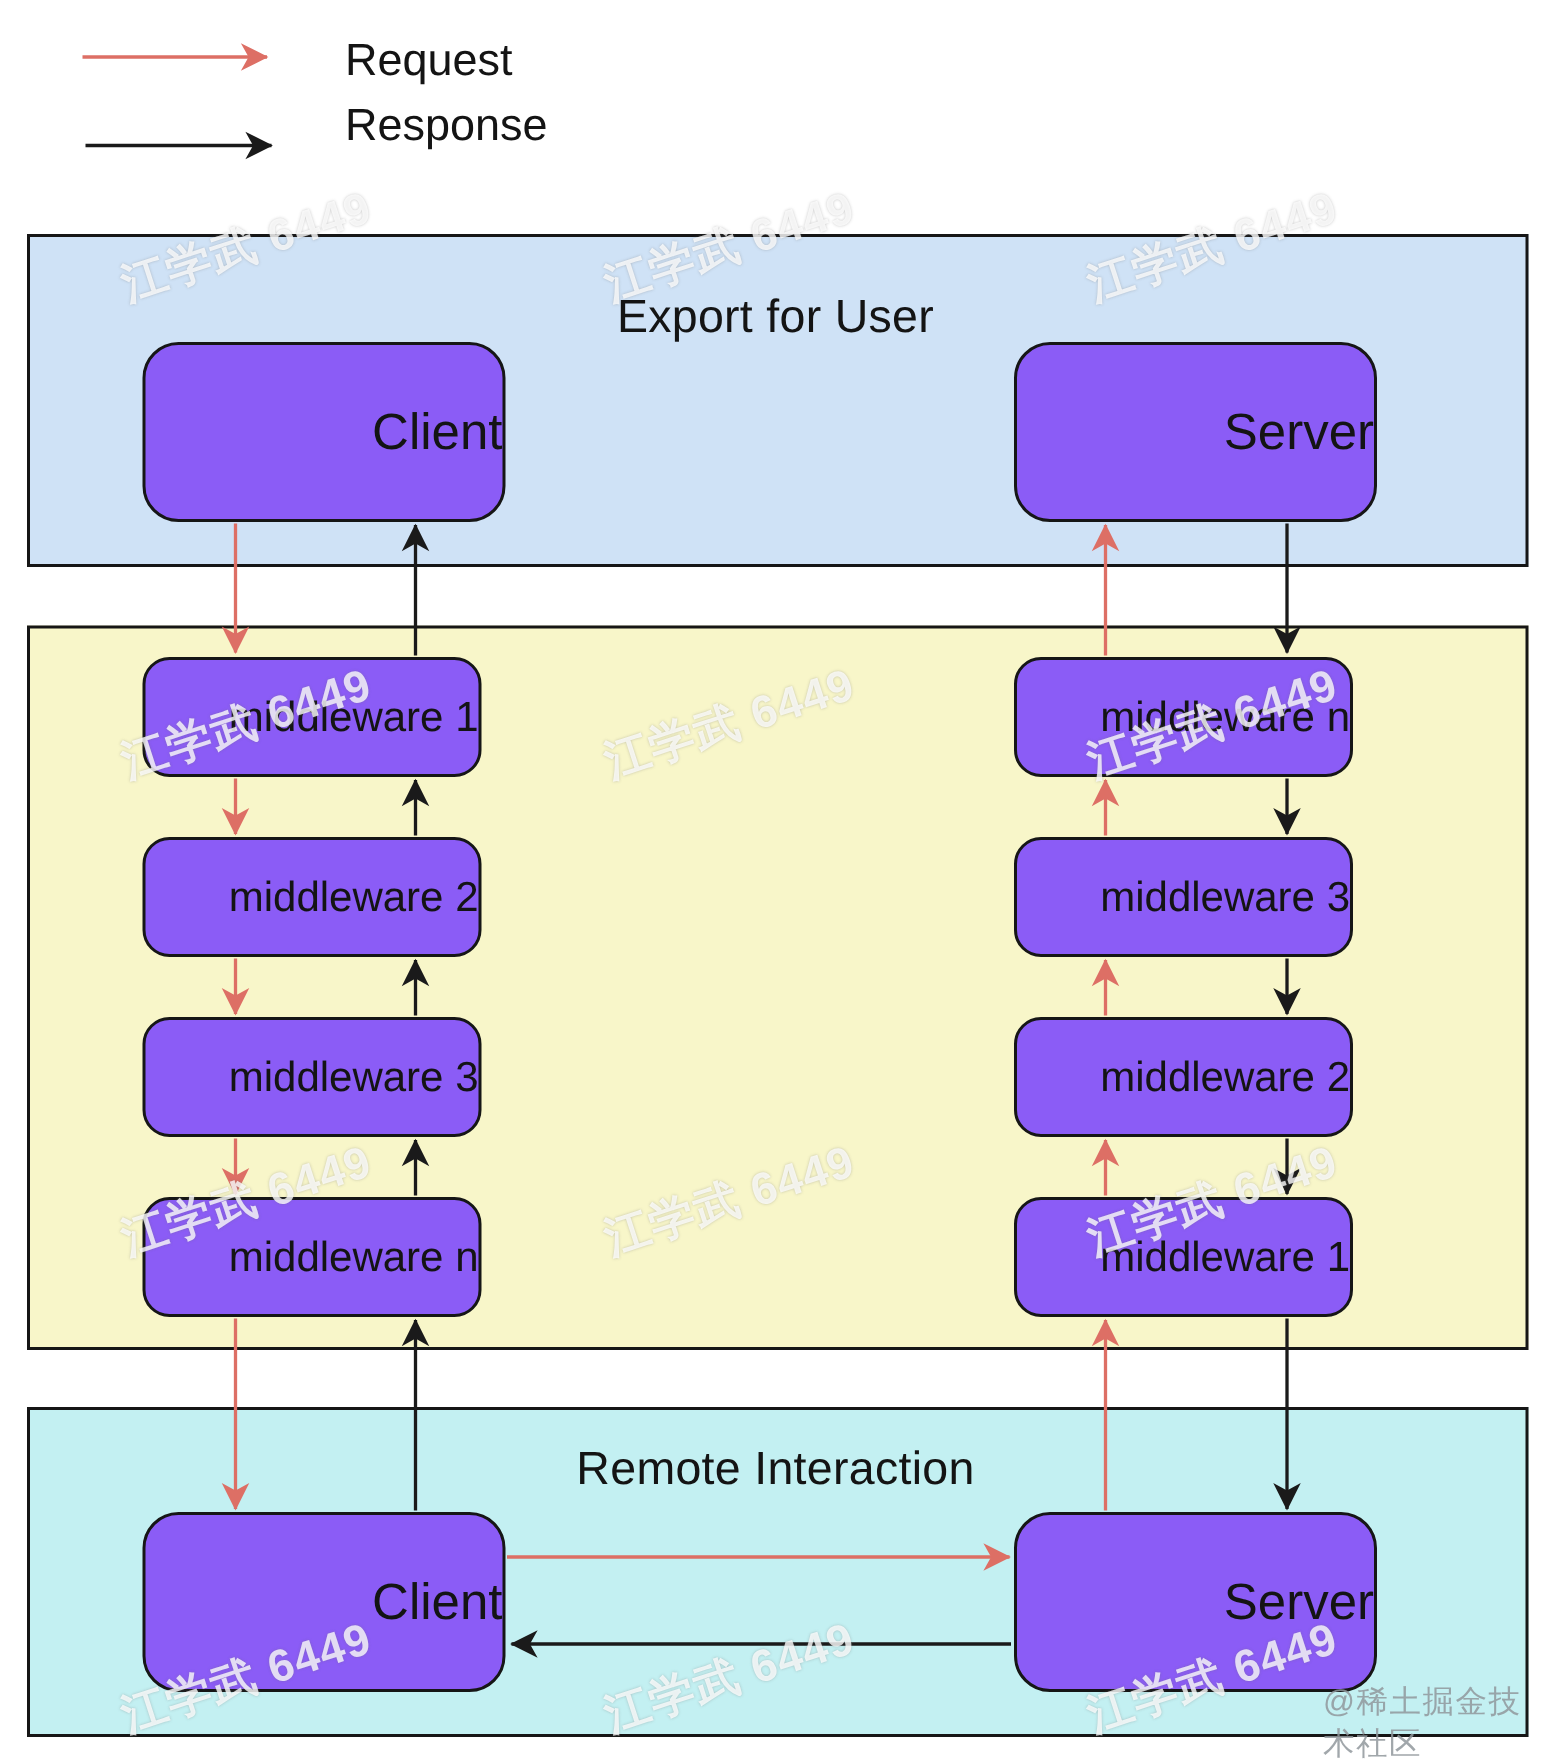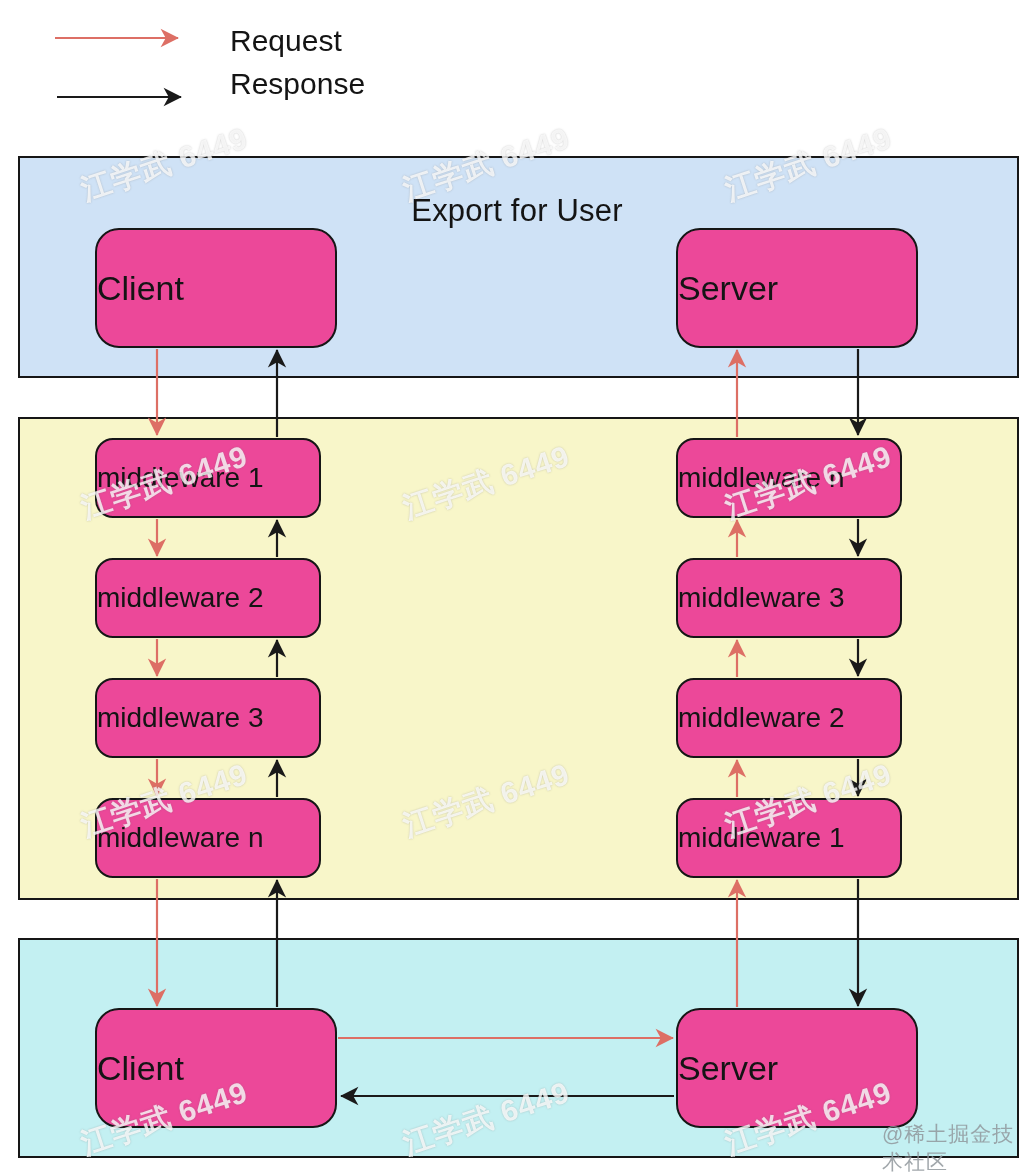--- a/index.html
+++ b/index.html
@@ -19,22 +19,22 @@
   .section-export{top:156px;height:222px;background:var(--bg-export);}
   .section-middleware{top:417px;height:483px;background:var(--bg-middleware);}
   .section-remote{top:938px;height:220px;background:var(--bg-remote);}
   .section-title{
     position:absolute;left:0;width:1034px;text-align:center;
     font-size:31px;letter-spacing:.2px;color:var(--ink);
   }
   .title-export{top:193px;}
   .title-remote{top:961px;}
   .node{
-    position:absolute;box-sizing:border-box;background:#ec4899;border:2.5px solid #161616;
-    display:flex;align-items:center;justify-content:flex-start;z-index:2;
+    position:absolute;box-sizing:border-box;background:#8b5cf6;border:2.5px solid #161616;
+    display:flex;align-items:center;justify-content:flex-end;z-index:2;
   }
   .node-lg{width:242px;height:120px;border-radius:24px;font-size:34px;}
   .node-sm{width:226px;height:80px;border-radius:18px;font-size:28px;}
   .arrows{position:absolute;left:0;top:0;z-index:3;pointer-events:none;}
   .ln-req{stroke:var(--c-request);stroke-width:2.2;fill:none;}
   .ln-res{stroke:var(--c-response);stroke-width:2.2;fill:none;}
   .mk-req{fill:var(--c-request);}
   .mk-res{fill:var(--c-response);}
   .legend-label{position:absolute;font-size:30px;color:var(--ink);line-height:36px;}
   .legend-request-label{left:230px;top:23px;}
@@ -54,20 +54,21 @@
 </head>
 <body>
 
 <div class="canvas">
 
   <div class="section section-export"></div>
   <div class="section section-middleware"></div>
   <div class="section section-remote"></div>
 
   <div class="section-title title-export">Export for User</div>
+  <div class="section-title title-remote">Remote Interaction</div>
 
   <div class="legend-label legend-request-label">Request</div>
   <div class="legend-label legend-response-label">Response</div>
 
   <div class="node node-lg" style="left:95px;top:228px;">
       <span>Client</span>
     </div>
   <div class="node node-lg" style="left:676px;top:228px;">
       <span>Server</span>
     </div>

